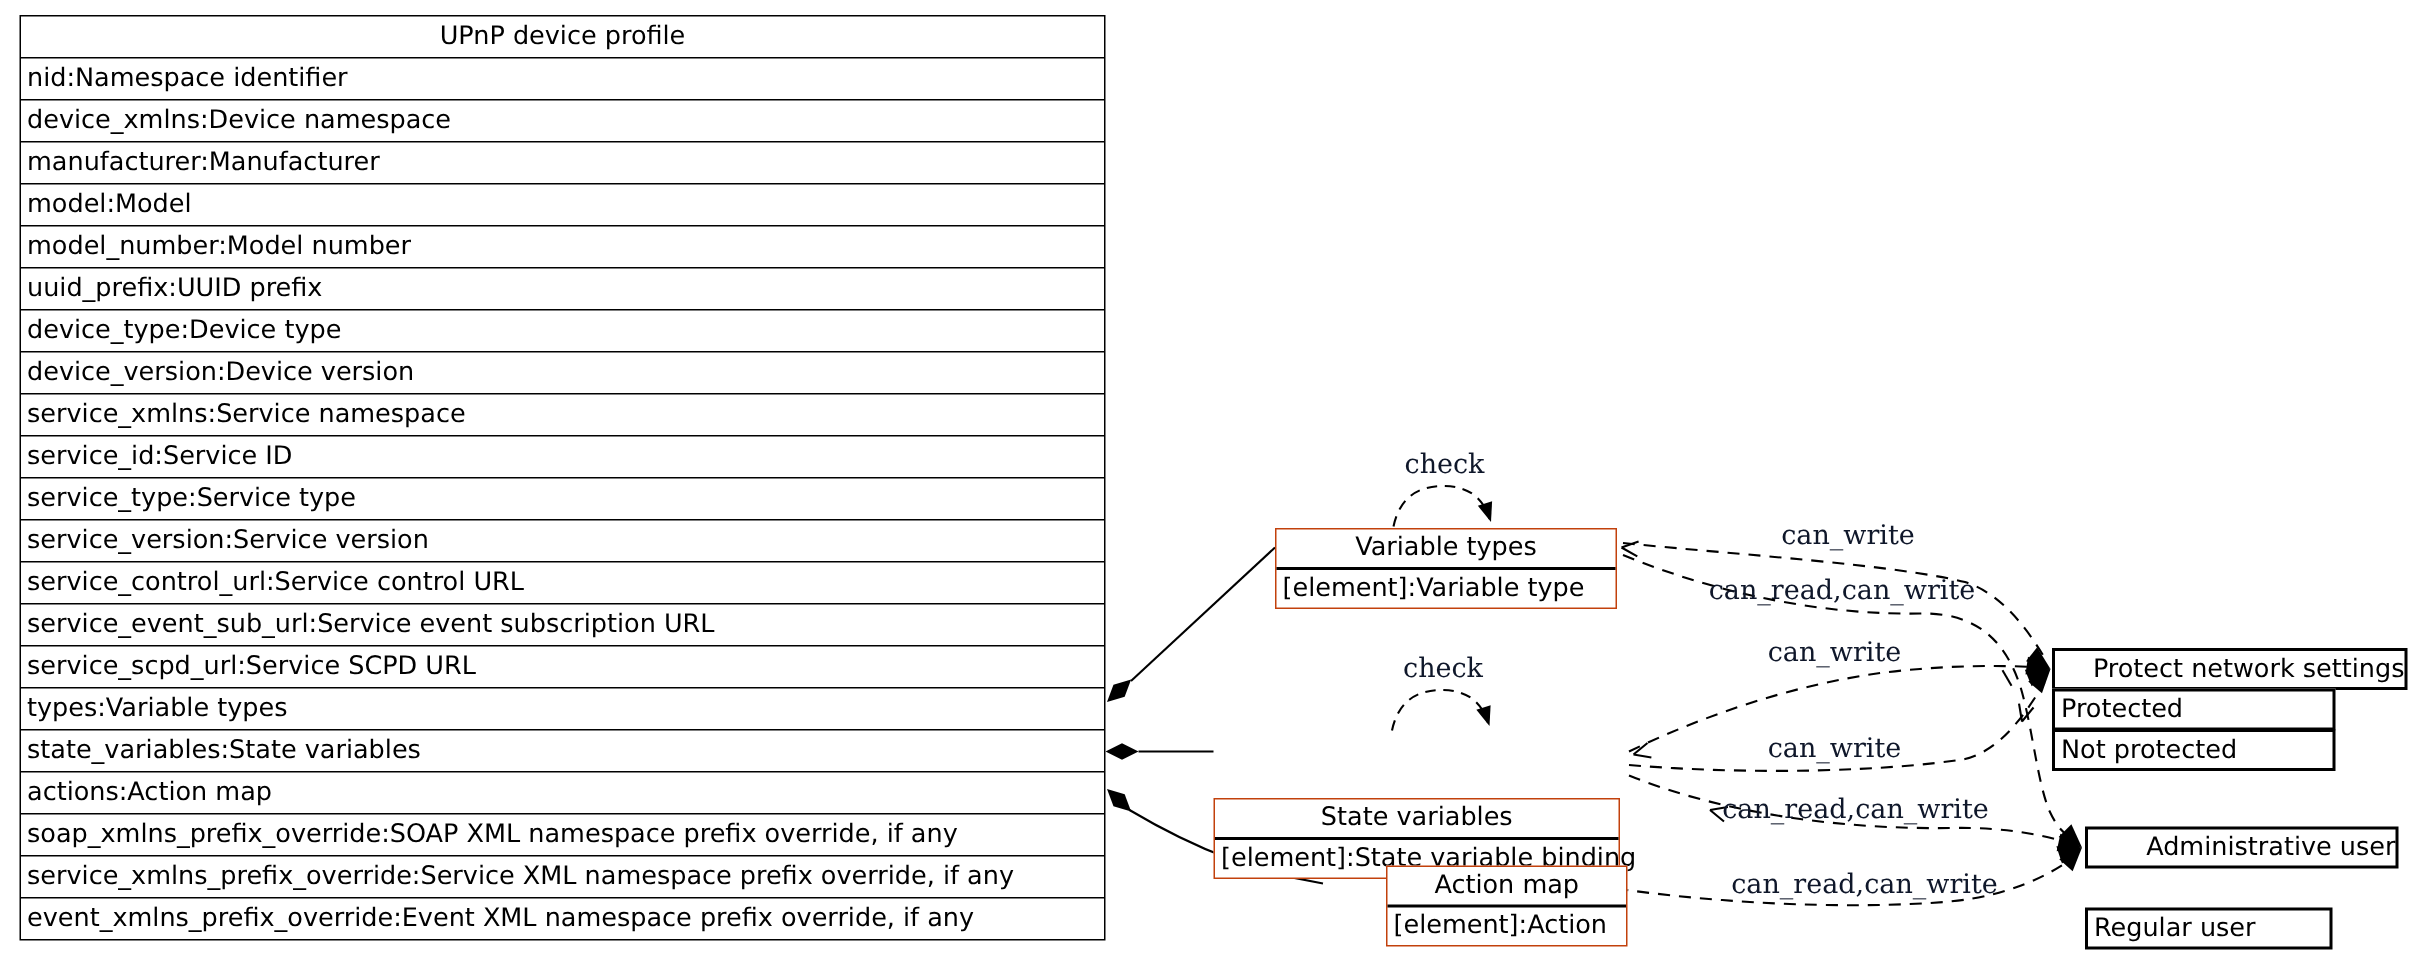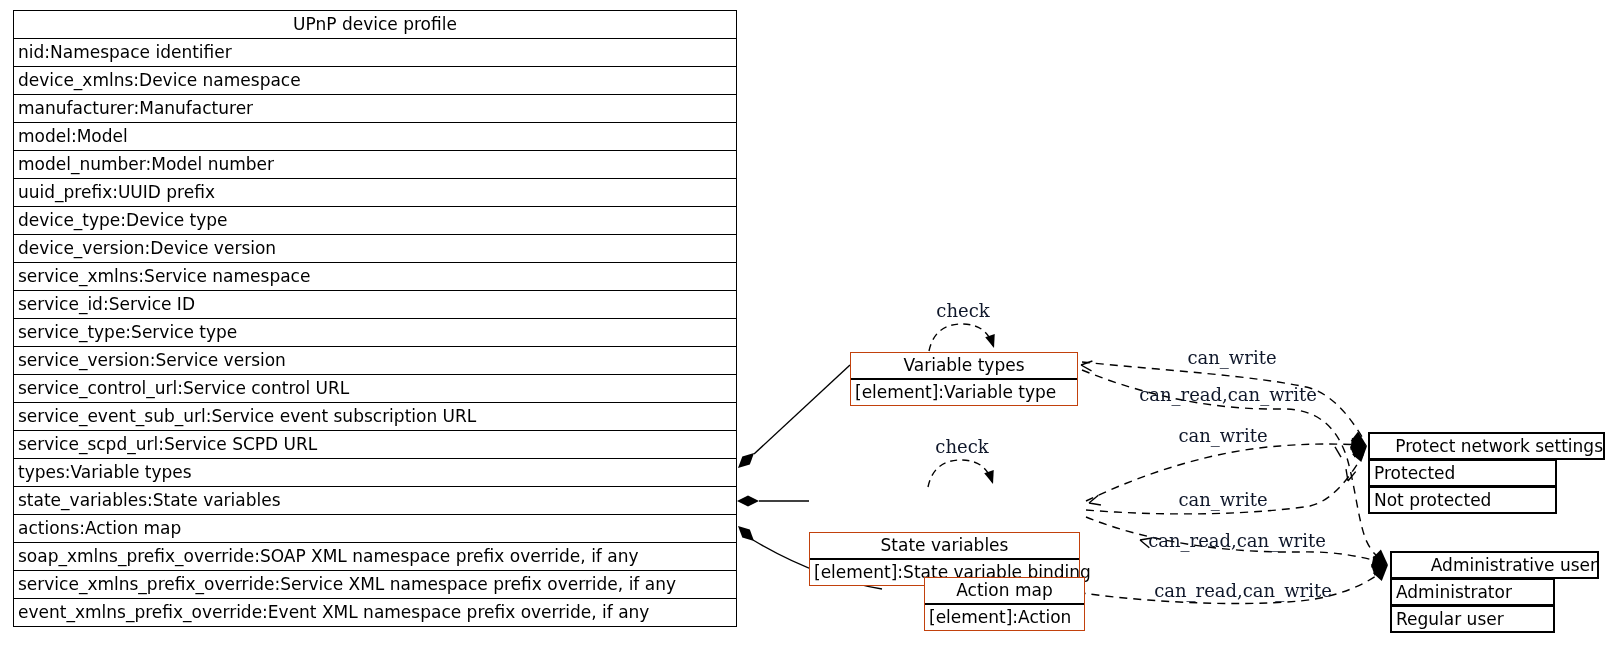--- a/index.html
+++ b/index.html
@@ -122,21 +122,20 @@
   <div class="node" style="left:882px;top:577px;width:159px;margin-left:42px;">
     <div class="ntitle">Action map</div>
     <div class="nrow">[element]:Action</div>
   </div>
 
   <div class="ebox" style="left:1368px;top:432px;width:229px;text-align:right;padding-left:4px;">Protect network settings</div>
   <div class="ebox" style="left:1368px;top:459px;width:181px;">Protected</div>
   <div class="ebox" style="left:1368px;top:486px;width:181px;">Not protected</div>
 
   <div class="ebox" style="left:1390px;top:551px;width:185px;text-align:right;padding-left:20px;">Administrative user</div>
-  <div class="ebox" style="left:1390px;top:578px;width:157px;">Administrator</div>
   <div class="ebox" style="left:1390px;top:605px;width:157px;">Regular user</div>
 
   <div class="elabel" style="left:963px;top:310px;">check</div>
   <div class="elabel" style="left:962px;top:446px;">check</div>
   <div class="elabel" style="left:1232px;top:357px;">can_write</div>
   <div class="elabel" style="left:1228px;top:394px;">can_read,can_write</div>
   <div class="elabel" style="left:1223px;top:435px;">can_write</div>
   <div class="elabel" style="left:1223px;top:499px;">can_write</div>
   <div class="elabel" style="left:1237px;top:540px;">can_read,can_write</div>
   <div class="elabel" style="left:1243px;top:590px;">can_read,can_write</div>

